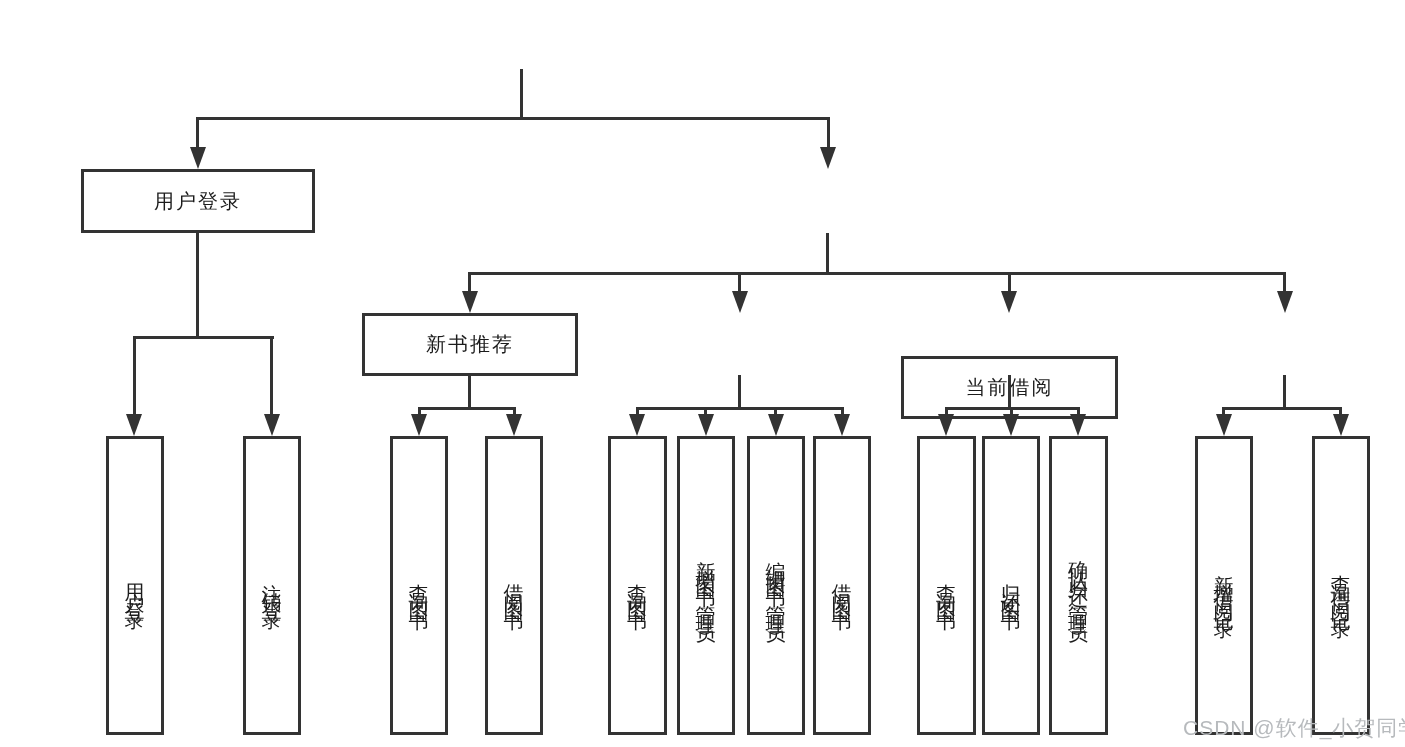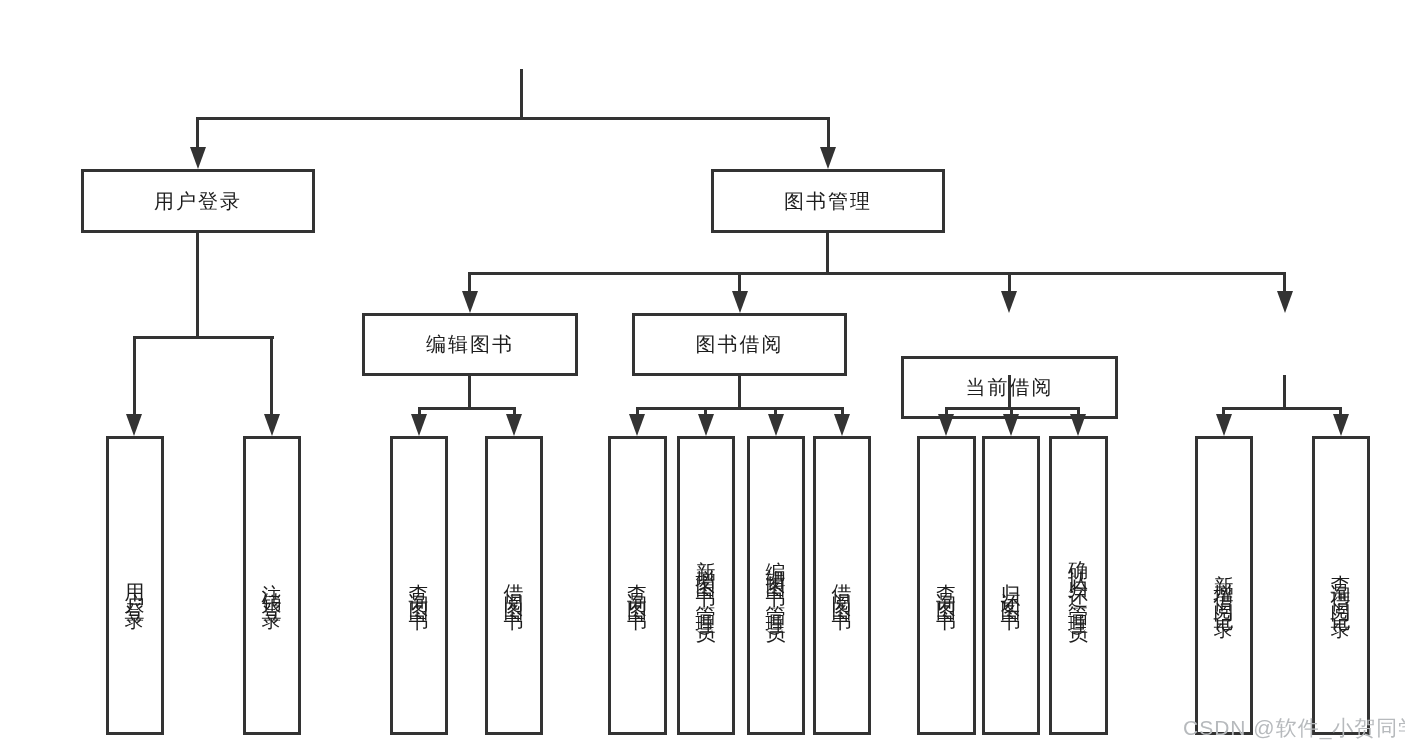--- a/index.html
+++ b/index.html
@@ -29,29 +29,23 @@
 </style>
 </head>
 <body>
 
 <div class="canvas">
 
 
   <div class="node" style="left:81px; top:169px; width:234px; height:64px;">
     <span>用户登录</span>
   </div>
-  <div class="node" style="left:711px; top:169px; width:234px; height:64px;">
-    <span>图书管理</span>
-  </div>
 
   <div class="node" style="left:362px; top:313px; width:216px; height:63px;">
-    <span>编辑图书</span>
-  </div>
-  <div class="node" style="left:632px; top:313px; width:215px; height:63px;">
-    <span>图书借阅</span>
+    <span>新书推荐</span>
   </div>
   <div class="node" style="left:901px; top:313px; width:217px; height:63px;margin-top:43px;">
     <span>当前借阅</span>
   </div>
 
   <div class="node leaf" style="left:106px; top:436px; width:58px; height:299px;">
     <span class="label">用户登录</span>
   </div>
   <div class="node leaf" style="left:243px; top:436px; width:58px; height:299px;">
     <span class="label">注销登录</span>

